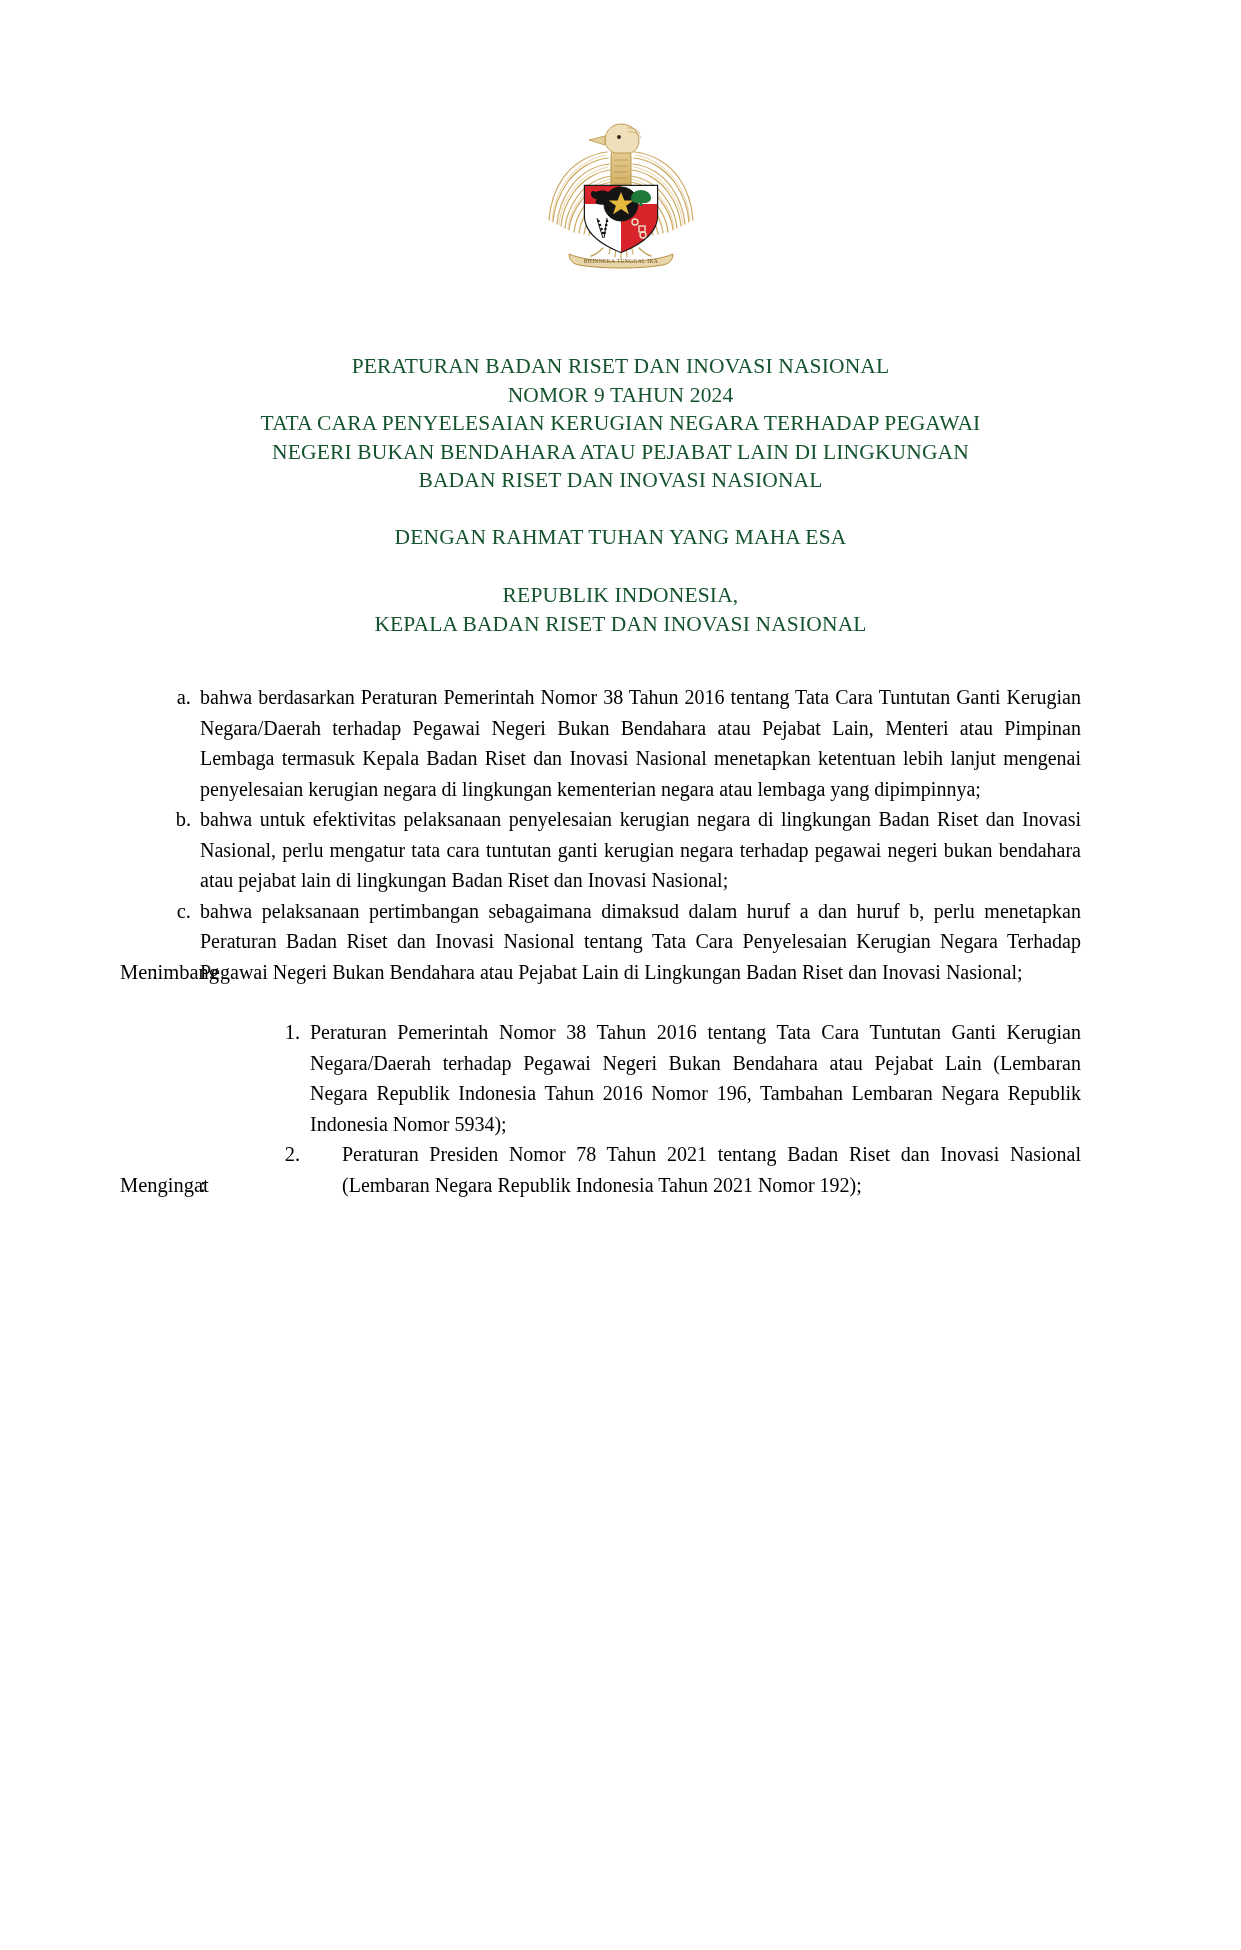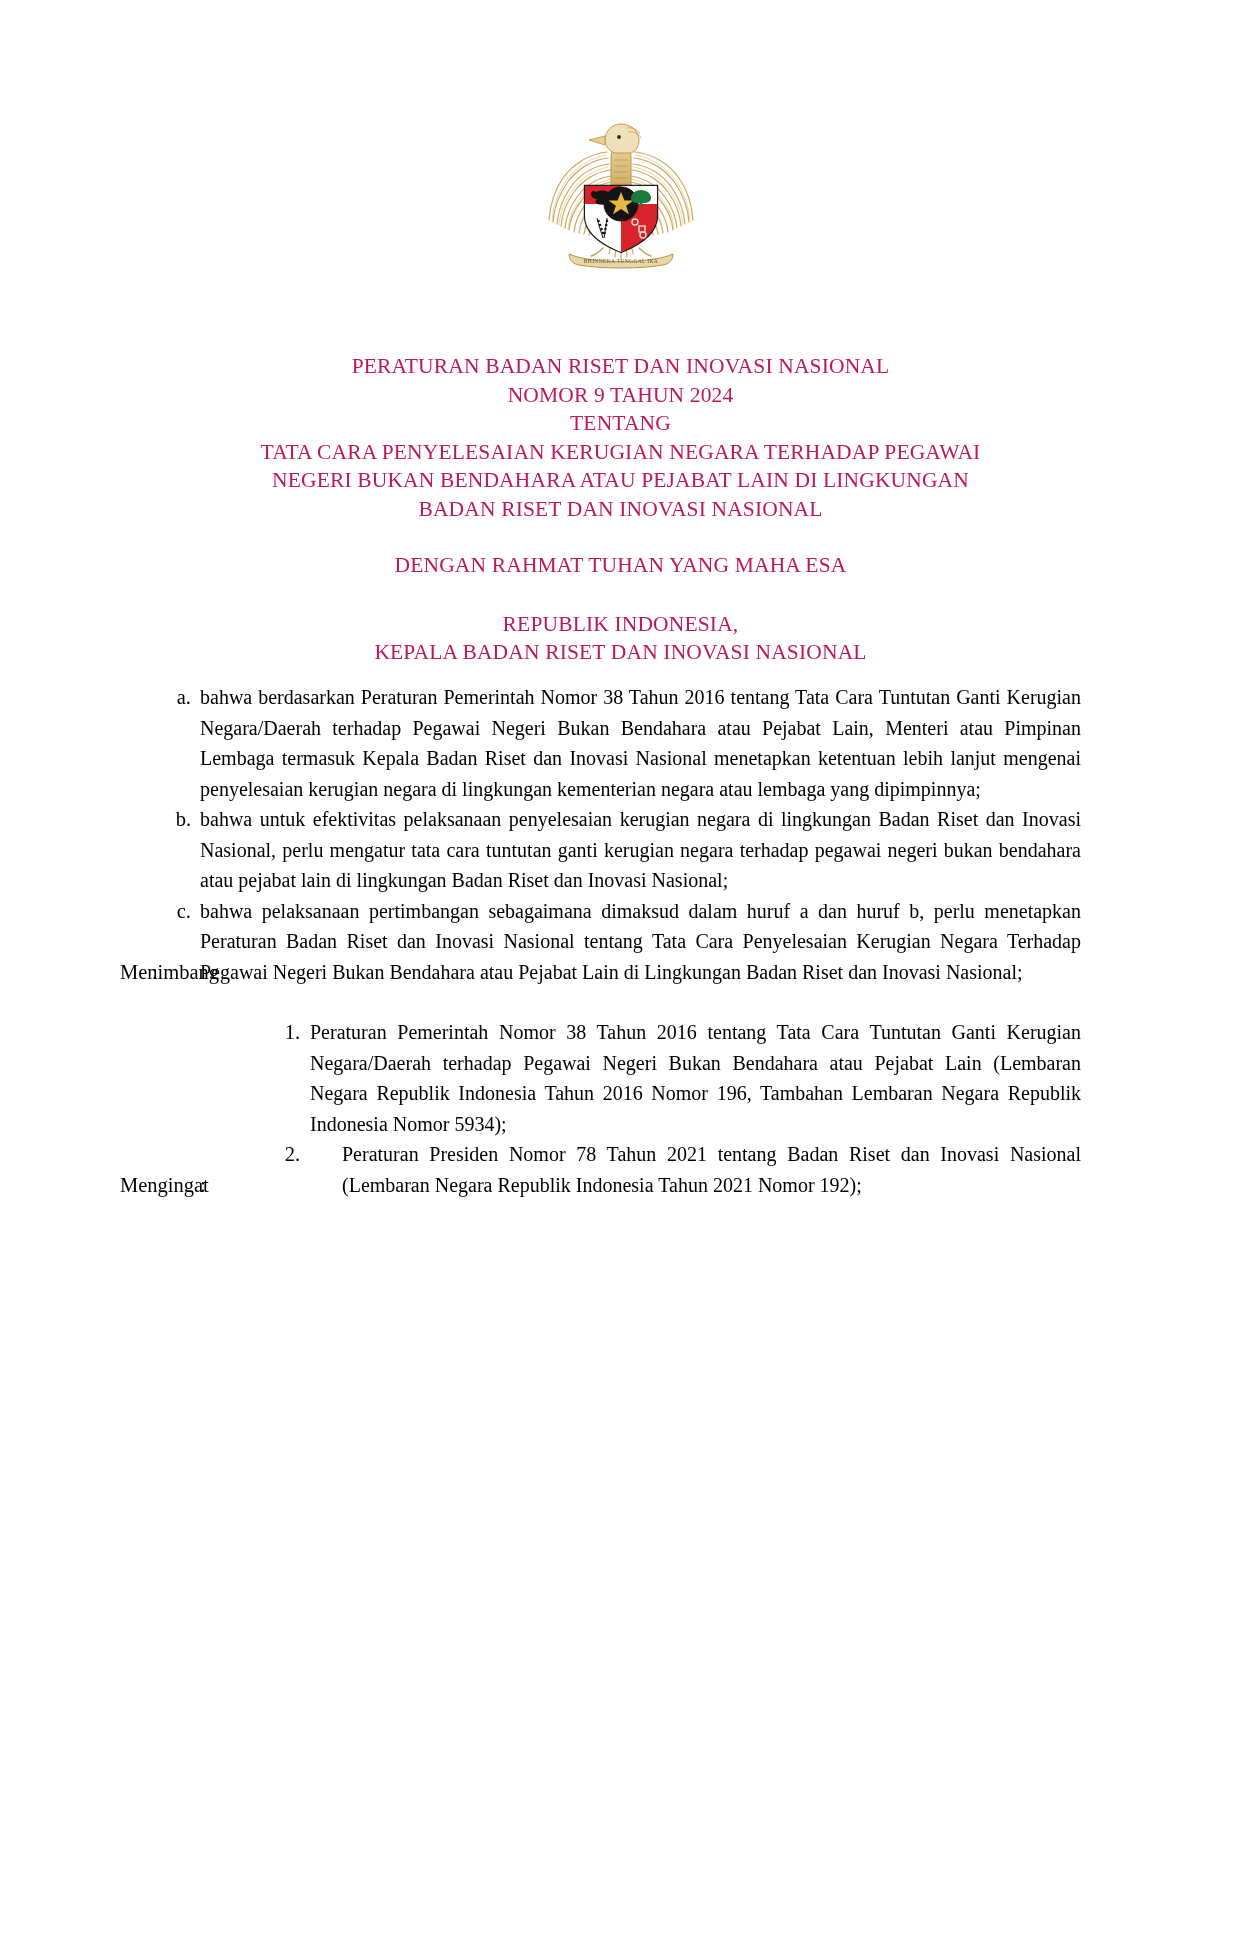--- a/index.html
+++ b/index.html
@@ -42,21 +42,21 @@
   .heading-block {
     position: absolute;
     left: 0;
     right: 0;
     top: 352px;
     text-align: center;
     font-family: "Liberation Serif", "DejaVu Serif", serif;
     font-size: 21.5px;
     line-height: 28.5px;
     letter-spacing: 0.15px;
-    color: #be185d;
+    color: #14532d;
   }
   .heading-block .hl {
     display: block;
     white-space: nowrap;
   }
   .gap-sm { height: 28px; }
   .gap-md { height: 30px; }
 
   
   .body-area {
@@ -260,21 +260,20 @@
       <g>
         <path d="M46 142 C68 152 128 152 150 142 C150 148 146 152 140 153 C118 157 78 157 56 153 C50 152 46 148 46 142 Z" fill="#e8d6ab" stroke="#b99243" stroke-width="1"></path>
         <text x="98" y="151.2" text-anchor="middle" font-family="Liberation Serif, serif" font-size="5.6" fill="#6b5222" letter-spacing="0.3">BHINNEKA TUNGGAL IKA</text>
       </g>
     </svg>
   </div>
 
   <div class="heading-block">
     <span class="hl">PERATURAN BADAN RISET DAN INOVASI NASIONAL</span>
     <span class="hl">NOMOR 9 TAHUN 2024</span>
-    <span class="hl">TENTANG</span>
     <span class="hl">TATA CARA PENYELESAIAN KERUGIAN NEGARA TERHADAP PEGAWAI</span>
     <span class="hl">NEGERI BUKAN BENDAHARA ATAU PEJABAT LAIN DI LINGKUNGAN</span>
     <span class="hl">BADAN RISET DAN INOVASI NASIONAL</span>
 
     <div class="gap-sm"></div>
     <span class="hl">DENGAN RAHMAT TUHAN YANG MAHA ESA</span>
 
     <div class="gap-md"></div>
     <span class="hl">REPUBLIK INDONESIA,</span>
     <span class="hl">KEPALA BADAN RISET DAN INOVASI NASIONAL</span>

